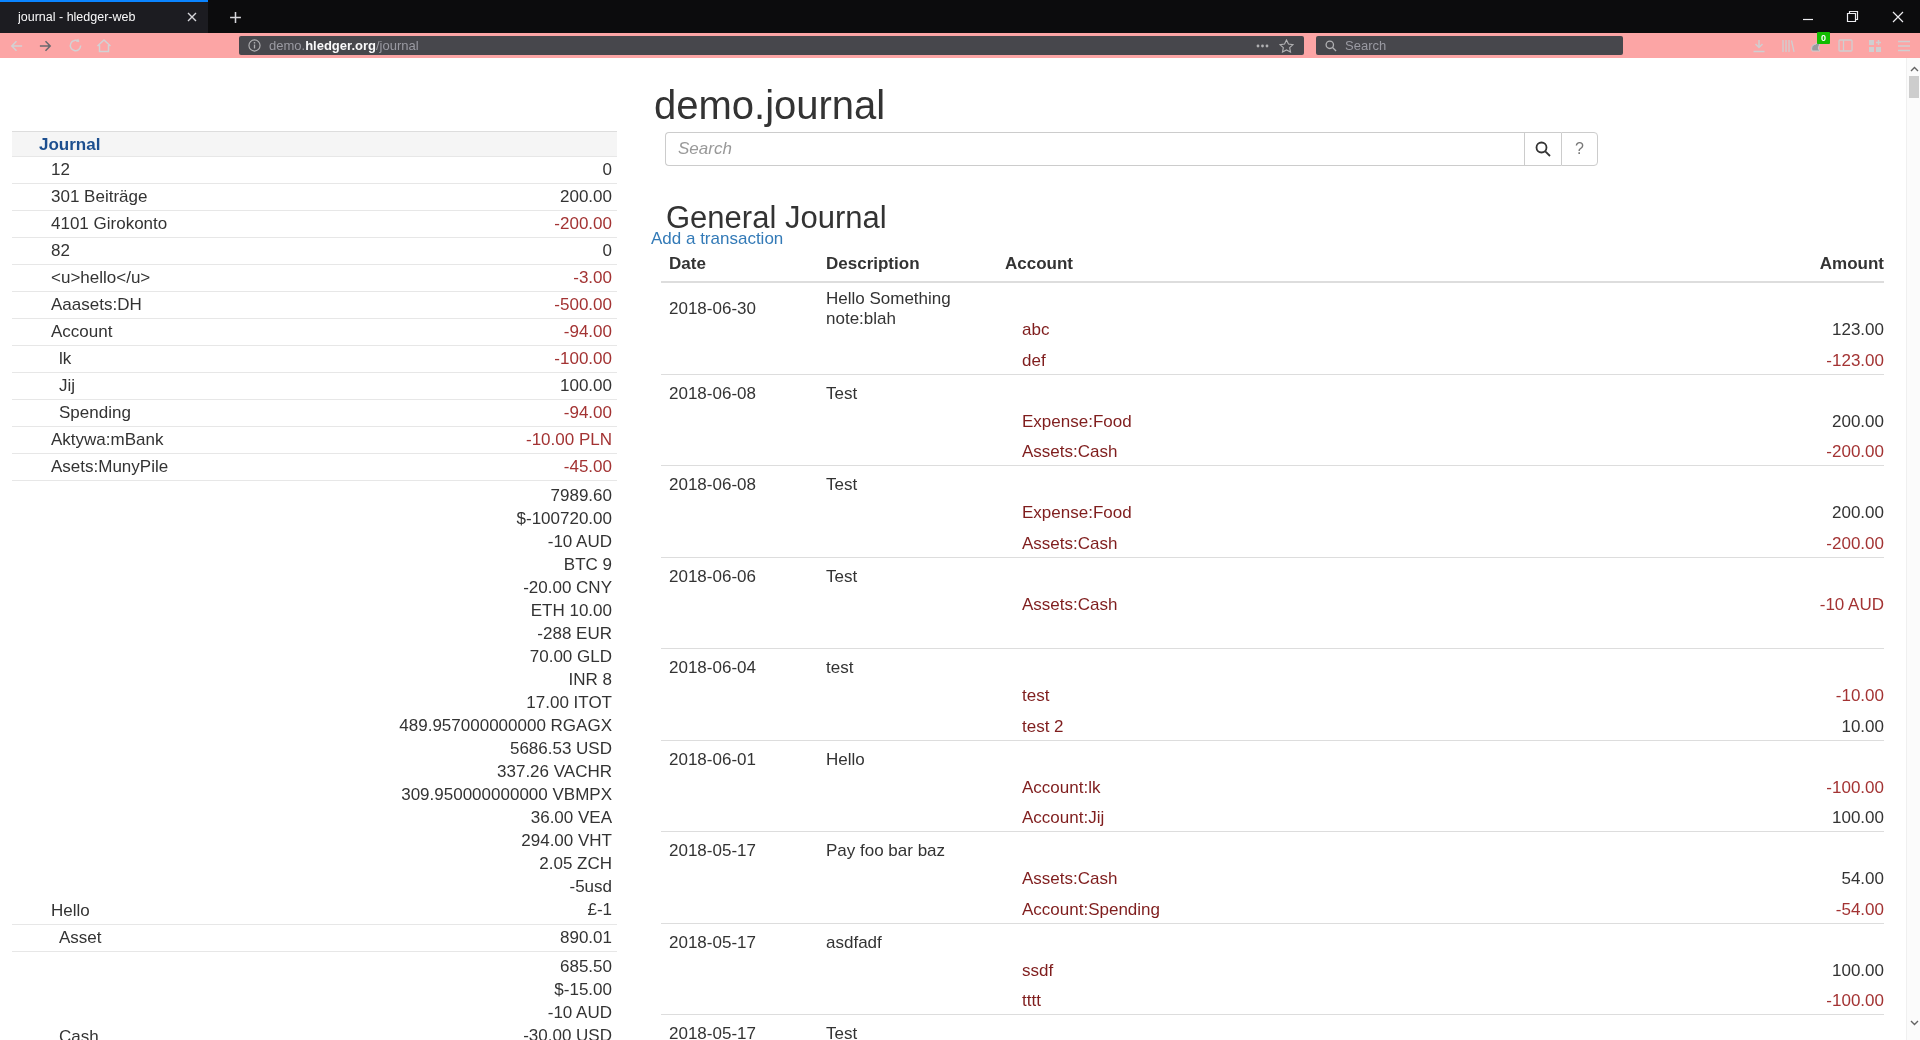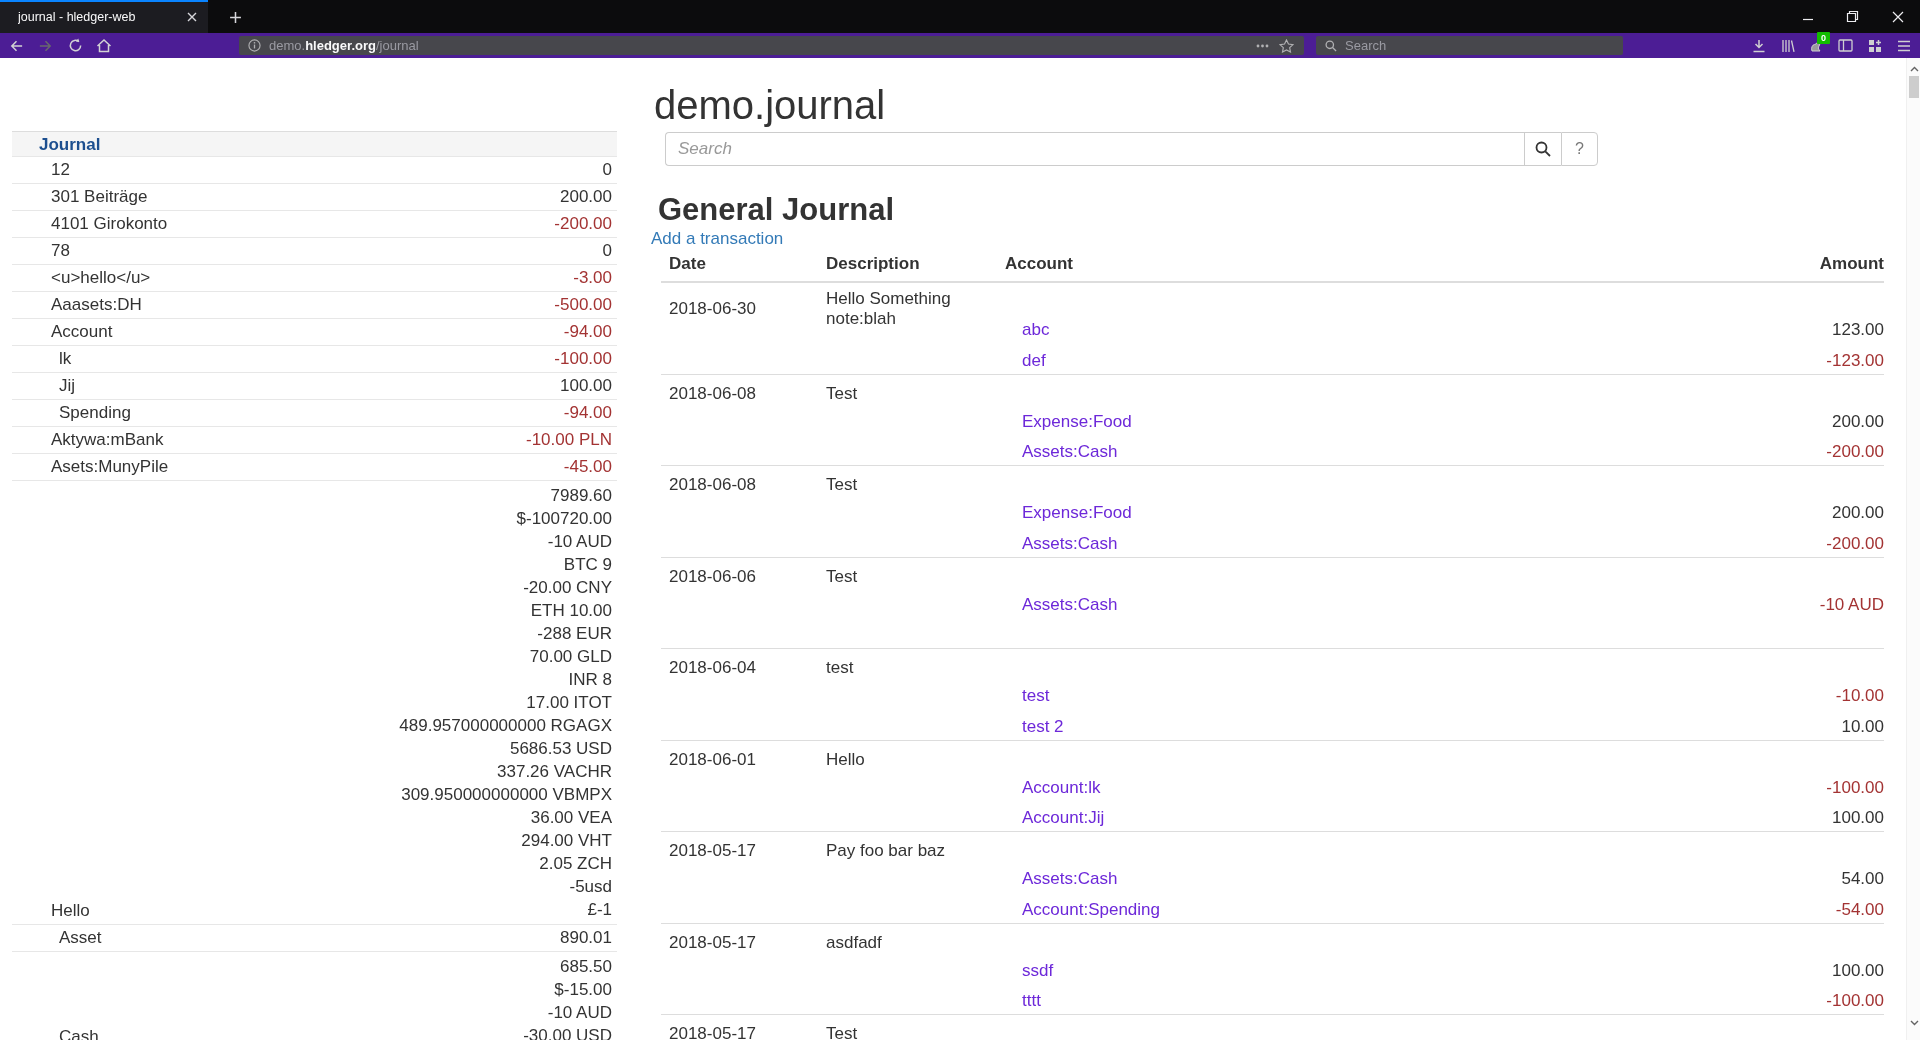--- a/index.html
+++ b/index.html
@@ -11,21 +11,21 @@
   .tabbar{position:absolute;top:0;left:0;width:1920px;height:33px;background:#0c0c0d;}
   .tab{position:absolute;left:0;top:0;width:208px;height:33px;background:#1c1c21;}
   .tab-stripe{position:absolute;top:0;left:0;right:0;height:2px;background:#0a84ff;}
   .tab-title{position:absolute;left:18px;top:2px;height:31px;line-height:31px;font-size:12.5px;color:#f9f9fa;
     white-space:nowrap;overflow:hidden;max-width:150px;}
   .tab-close{position:absolute;right:8px;top:8px;width:17px;height:17px;color:#d7d7db;display:flex;align-items:center;justify-content:center;}
   .newtab{position:absolute;left:222px;top:4px;width:26px;height:26px;color:#d7d7db;display:flex;align-items:center;justify-content:center;}
   .win-controls{position:absolute;right:0;top:0;height:33px;display:flex;}
   .winbtn{width:45px;height:33px;display:flex;align-items:center;justify-content:center;color:#ededf0;}
 
-  .toolbar{position:absolute;top:33px;left:0;width:1920px;height:38px;background:#4c1d95;}
+  .toolbar{position:absolute;top:33px;left:0;width:1920px;height:38px;background:#fca5a5;}
   .navicon{position:absolute;top:0;width:26px;height:25px;display:flex;align-items:center;justify-content:center;color:#d2d2d4;}
   .navicon.dim{color:#68686d;}
   .urlbar{position:absolute;left:239px;top:3px;width:1065px;height:19px;background:#47474c;border-radius:2px;
     display:flex;align-items:center;font-size:13px;color:#9a9aa2;}
   .urlbar .info-i{margin:0 8px 0 9px;display:flex;align-items:center;color:#b1b1b3;}
   .url-text{white-space:nowrap;}
   .url-hl{color:#f9f9fa;font-weight:600;}
   .urlbar-right{margin-left:auto;display:flex;align-items:center;}
   .urlbar-right .ic{margin-right:10px;display:flex;align-items:center;color:#b1b1b3;}
   .chrome-search{position:absolute;left:1316px;top:3px;width:307px;height:19px;background:#47474c;border-radius:2px;
@@ -62,33 +62,33 @@
   
   .main{position:absolute;left:650px;top:0;width:1234px;}
   .page-title{position:absolute;left:0;top:20px;font-size:40px;line-height:46px;font-weight:400;color:#333;margin:4px;}
   .search-group{position:absolute;left:15px;top:74px;width:933px;height:34px;display:flex;}
   .search-input{flex:1;height:34px;border:1px solid #ccc;border-right:none;border-radius:4px 0 0 4px;
     padding:0 12px;font-size:17px;font-family:"Liberation Sans",sans-serif;color:#333;outline:none;}
   .search-input::placeholder{color:#999;font-style:italic;opacity:1;}
   .btn{width:37px;height:34px;background:#fff;border:1px solid #ccc;display:flex;align-items:center;justify-content:center;}
   .btn.search-btn{border-right:none;color:#333;}
   .btn.help-btn{border-radius:0 4px 4px 0;color:#777;font-size:16px;}
-  .section-title{position:absolute;left:0;top:126px;font-size:31px;line-height:36px;font-weight:700;color:#333;margin:8px;}
+  .section-title{position:absolute;left:0;top:126px;font-size:31px;line-height:36px;font-weight:400;color:#333;margin:16px;}
   .add-link{position:absolute;left:1px;top:171px;font-size:17px;color:#337ab7;text-decoration:none;}
 
   .table{position:absolute;left:11px;top:196px;width:1223px;font-size:17px;}
   .thead{display:grid;grid-template-columns:165px 179px 1fr;padding-bottom:7px;border-bottom:2px solid #ddd;font-weight:bold;}
   .thead .c1{padding-left:8px;}
   .thead .c3{display:flex;}
   .thead .amount-h{margin-left:auto;}
   .tx{height:91.5px;border-bottom:1px solid #ddd;padding-top:6px;overflow:hidden;}
   .tx-main{display:grid;grid-template-columns:165px 179px 1fr;height:26px;align-items:center;}
   .tx-date{padding-left:8px;}
   .posting{height:30.5px;display:flex;align-items:center;padding-left:361px;}
-  .p-account{color:#6d28d9;text-decoration:none;}
+  .p-account{color:#7f1d1d;text-decoration:none;}
   .p-amount{margin-left:auto;white-space:nowrap;}
   .p-amount.neg{color:#a33333;}
 
   svg{display:block;}
 </style>
 </head>
 <body>
 
 <div class="screen">
 
@@ -246,21 +246,21 @@
   </div>
 
   <div class="srow depth-1">
     <a class="slabel" href="#">4101 Girokonto</a>
     <div class="samounts">
               <div class="amt neg">-200.00</div>
             </div>
   </div>
 
   <div class="srow depth-1">
-    <a class="slabel" href="#">78</a>
+    <a class="slabel" href="#">82</a>
     <div class="samounts">
               <div class="amt">0</div>
             </div>
   </div>
 
   <div class="srow depth-1">
     <a class="slabel" href="#">&lt;u&gt;hello&lt;/u&gt;</a>
     <div class="samounts">
               <div class="amt neg">-3.00</div>
             </div>

